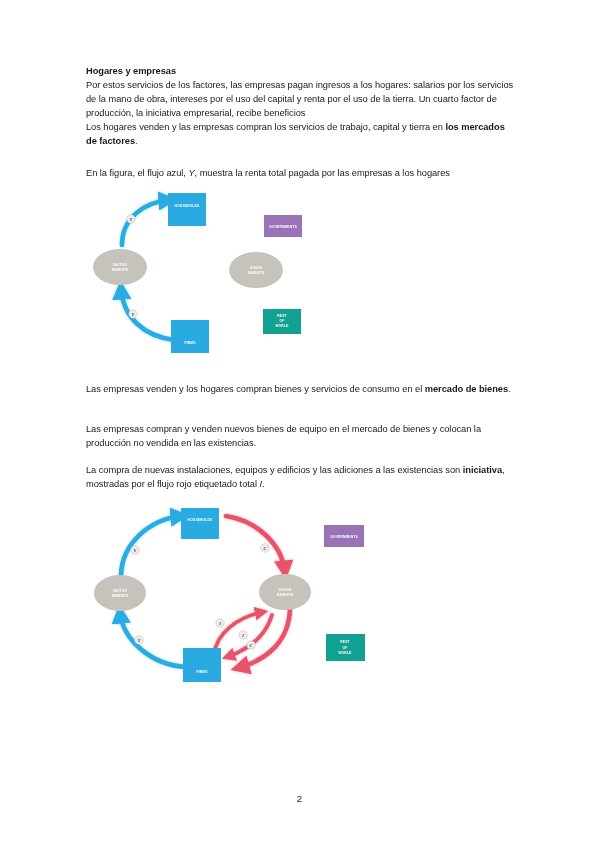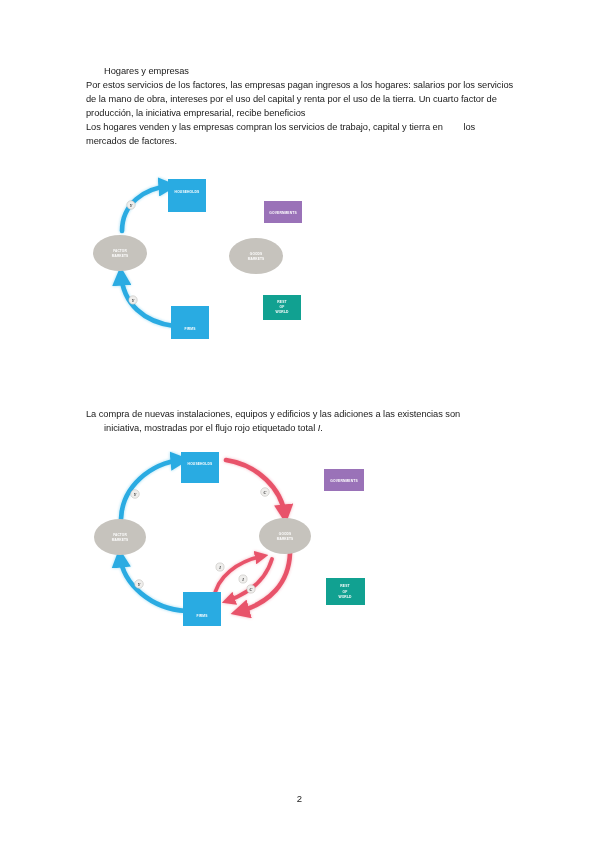--- a/index.html
+++ b/index.html
@@ -29,21 +29,21 @@
     width: 428px;
   }
   .para {
     font-size: 9.3px;
     line-height: 14.1px;
     color: #1a1a1a;
     margin: 0;
     letter-spacing: -0.05px;
   }
   .para.just { text-align: justify; }
-  .b { font-weight: normal; margin-left: 18px; }
+  .b { font-weight: bold; }
   .i { font-style: italic; }
   .gap-sm { height: 13px; }
   .gap-md { height: 17px; }
 
   
   .diagram {
     position: relative;
   }
   .diagram svg { display: block; }
 
@@ -82,20 +82,21 @@
   <div class="content">
 
     <p class="para"><span class="b">Hogares y empresas</span></p>
 
     <p class="para">Por estos servicios de los factores, las empresas pagan ingresos a los hogares: salarios por los servicios de la mano de obra, intereses por el uso del capital y renta por el uso de la tierra. Un cuarto factor de producción, la iniciativa empresarial, recibe beneficios</p>
 
     <p class="para"><span>Los hogares venden y las empresas compran los servicios de trabajo, capital y tierra en </span><span class="b">los mercados de factores</span><span>.</span></p>
 
     <div class="gap-md"></div>
 
+    <p class="para"><span>En la figura, el flujo azul, </span><span class="i">Y</span><span>, muestra la renta total pagada por las empresas a los hogares</span></p>
 
     <div class="diagram" style="margin-top:10px;">
       <svg width="428" height="175" viewBox="0 0 428 175" xmlns="http://www.w3.org/2000/svg">
         <defs>
           <filter id="soft1" x="-40%" y="-40%" width="180%" height="180%">
             <feGaussianBlur stdDeviation="1.6" result="b"></feGaussianBlur>
             <feComponentTransfer in="b" result="bb">
                 <feFuncA type="linear" slope="0.45"></feFuncA>
               </feComponentTransfer>
             <feMerge>
@@ -156,26 +157,28 @@
           <rect x="177" y="119" width="38" height="25" fill="#11a191"></rect>
           <text class="node-label node-label-sm" x="196" y="127">REST</text>
           <text class="node-label node-label-sm" x="196" y="132">OF</text>
           <text class="node-label node-label-sm" x="196" y="137">WORLD</text>
         </g>
       </svg>
     </div>
 
     <div class="gap-md"></div>
 
+    <p class="para just"><span>Las empresas venden y los hogares compran bienes y servicios de consumo en el </span><span class="b">mercado de bienes</span><span>.</span></p>
 
     <div class="gap-sm"></div>
 
 
     <div class="gap-sm"></div>
 
+    <p class="para">Las empresas compran y venden nuevos bienes de equipo en el mercado de bienes y colocan la producción no vendida en las existencias.</p>
 
     <div class="gap-sm"></div>
 
     <p class="para"><span>La compra de nuevas instalaciones, equipos y edificios y las adiciones a las existencias son </span><span class="b">iniciativa</span><span>, mostradas por el flujo rojo etiquetado total </span><span class="i">I</span><span>.</span></p>
 
     <div class="diagram" style="margin-top:16px;">
       <svg width="428" height="185" viewBox="0 0 428 185" xmlns="http://www.w3.org/2000/svg">
         <defs>
           <filter id="soft2" x="-40%" y="-40%" width="180%" height="180%">
             <feGaussianBlur stdDeviation="1.6" result="b"></feGaussianBlur>

